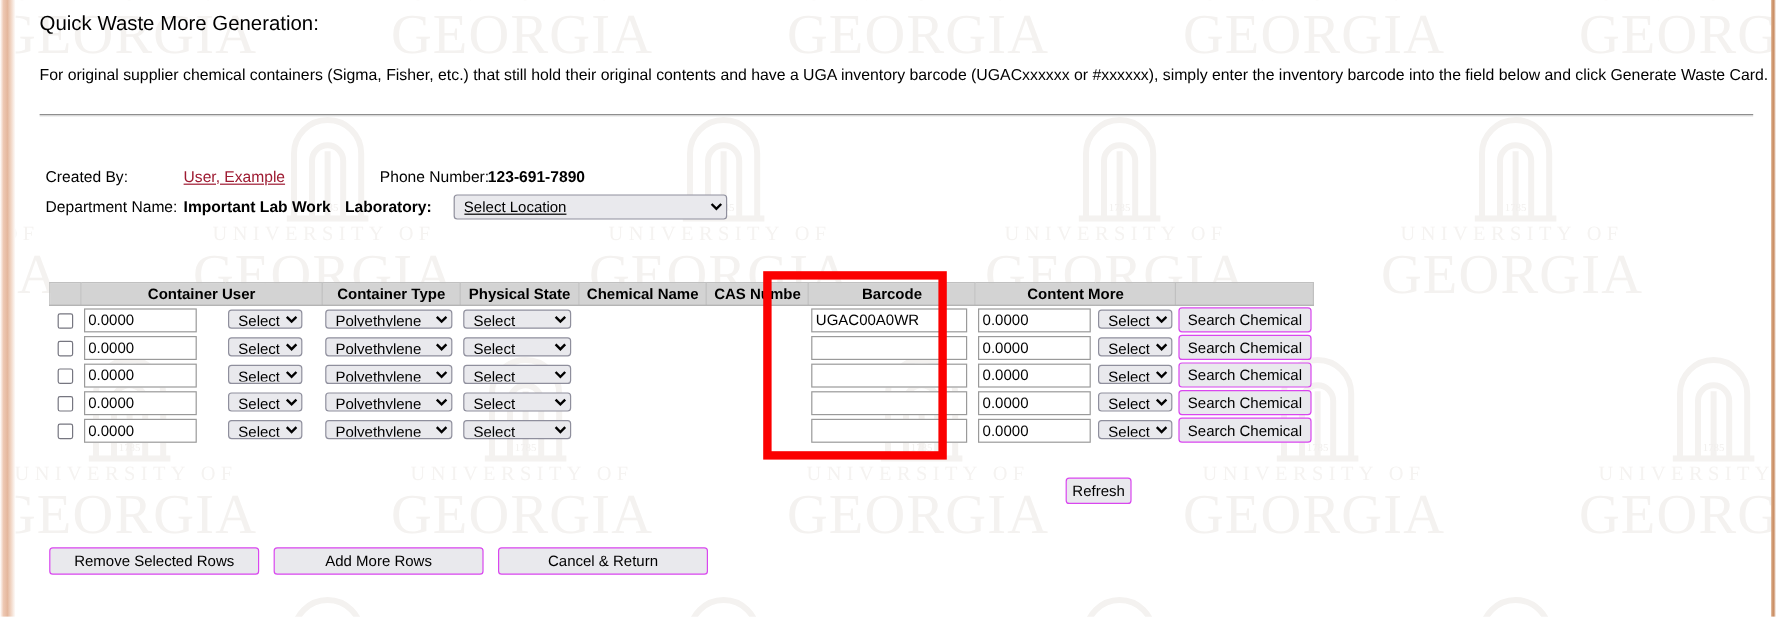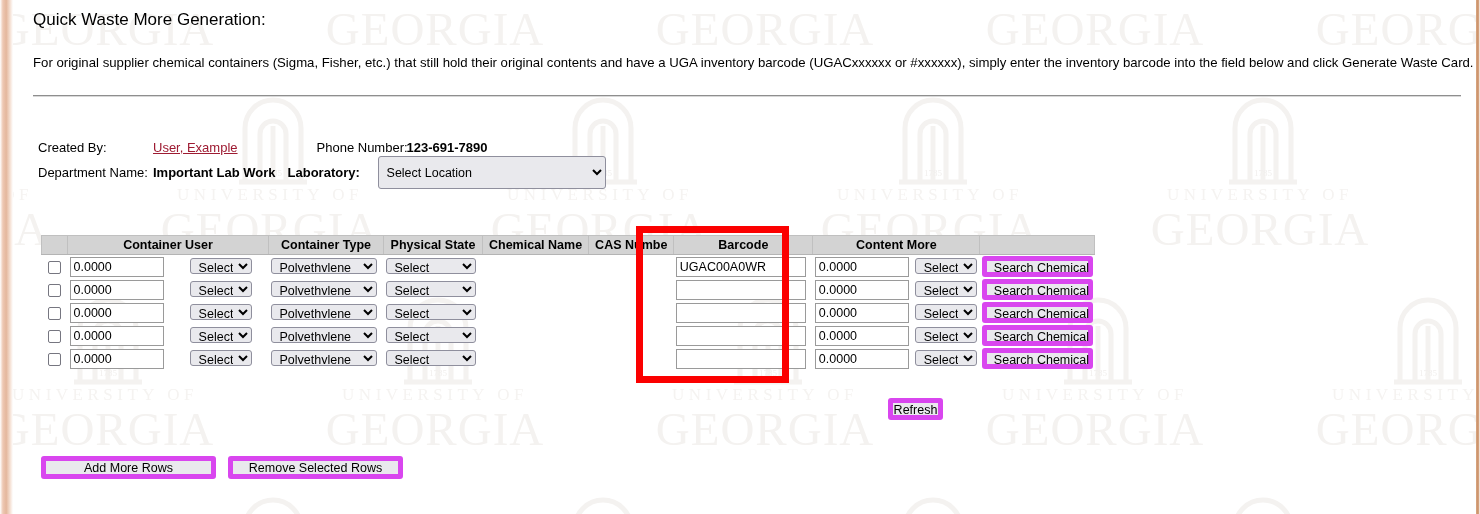--- a/index.html
+++ b/index.html
@@ -102,21 +102,21 @@
     font-family:"Liberation Sans","DejaVu Sans",sans-serif;
     font-size:12.5px;
     background:#e9e9ed;
     border:1px solid #8f8f9d;
     border-radius:3px;
     color:#000;
     padding:1px 2px 1px 4px;
     height:16px;
     box-sizing:border-box;
   }
-  #lab-select{width:228px;height:33px;}
+  #lab-select{width:228px;height:21px;text-decoration:underline;}
 
   
   #grid{position:absolute;left:41px;top:235px;}
   table#waste-grid{border-collapse:collapse;}
   table#waste-grid th{
     background:#d3d3d3;
     border:1px solid #c0c0c0;
     border-bottom:1px solid #b4b4b4;
     font-size:12.5px;
     font-weight:bold;
@@ -150,21 +150,21 @@
   .in-content-size{width:94px;}
   .sel-container-type{width:62px;}
   .sel-physical-state{width:106px;}
   .sel-chem-state{width:90px;}
   .sel-unit{width:62px;}
 
   button.ui-button{
     font-family:"Liberation Sans","DejaVu Sans",sans-serif;
     font-size:12.5px;
     background:#e9e9ed;
-    border:5px solid #d946ef;
+    border:1px solid #d946ef;
     border-radius:3px;
     color:#000;
     height:21px;
     padding:0 7px;
     cursor:pointer;
     white-space:nowrap;
     box-sizing:border-box;
   }
   .btn-search{width:111px;}
 
@@ -529,19 +529,20 @@
           </tr>
         </tbody>
     </table>
   </div>
 
   <div id="refresh-wrap">
     <button id="refresh-button" class="ui-button">Refresh</button>
   </div>
 
   <div id="action-bar">
+    <button class="ui-button btn-remove">Remove Selected Rows</button>
     <button class="ui-button btn-addrows">Add More Rows</button>
-    <button class="ui-button btn-remove">Remove Selected Rows</button>
+    <button class="ui-button btn-cancel">Cancel &amp; Return</button>
   </div>
 
 </div>
 
 <div id="barcode-highlight"></div>
 
 </body></html>

